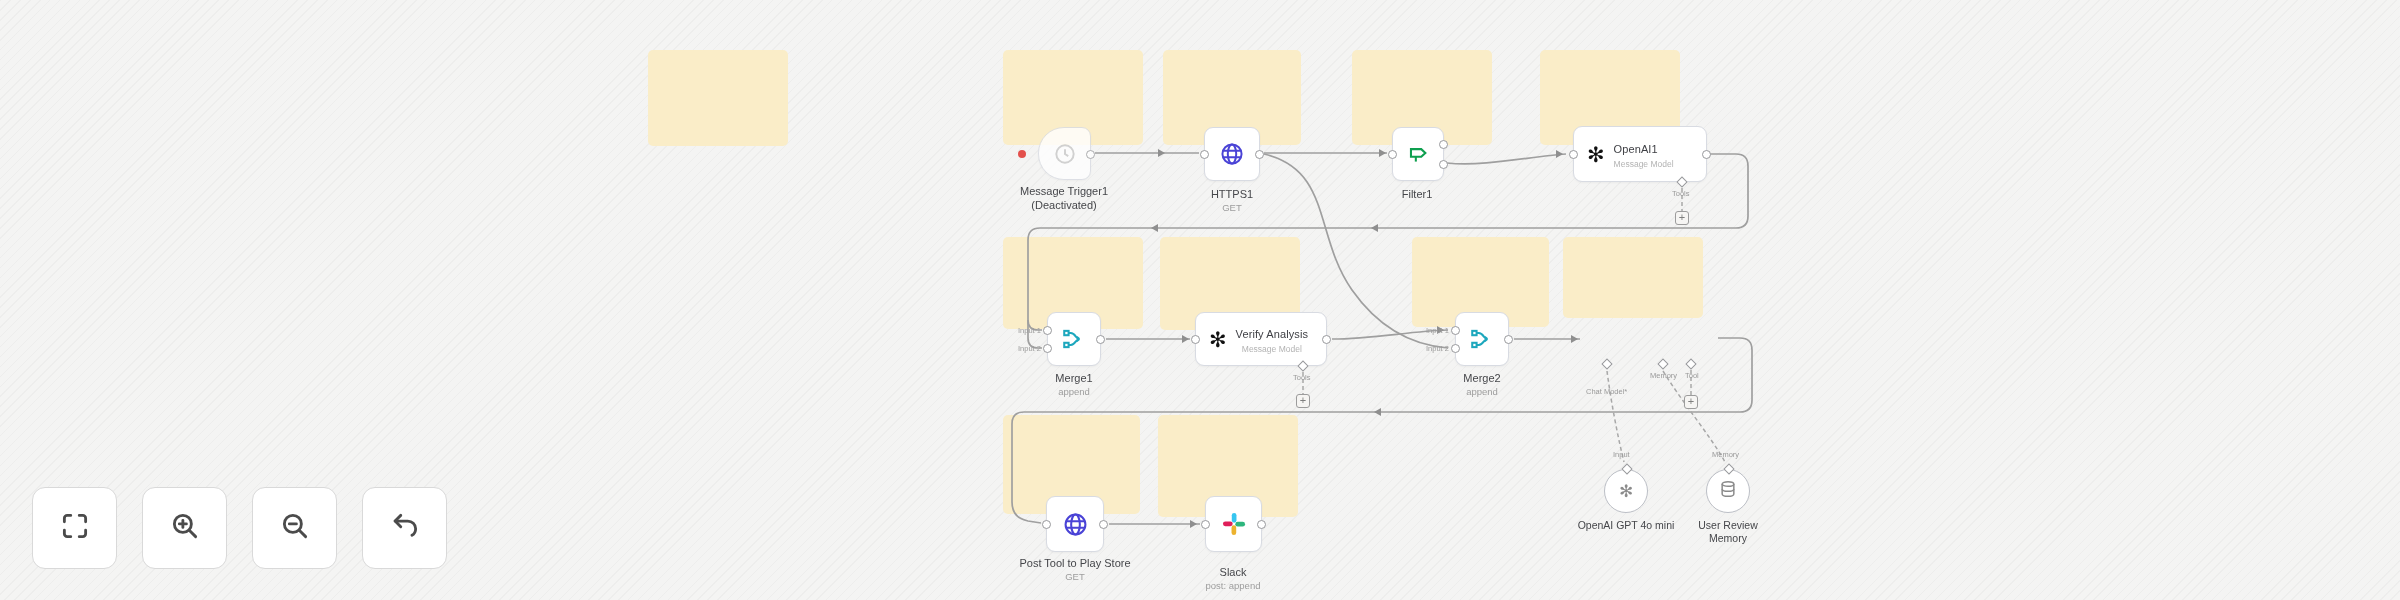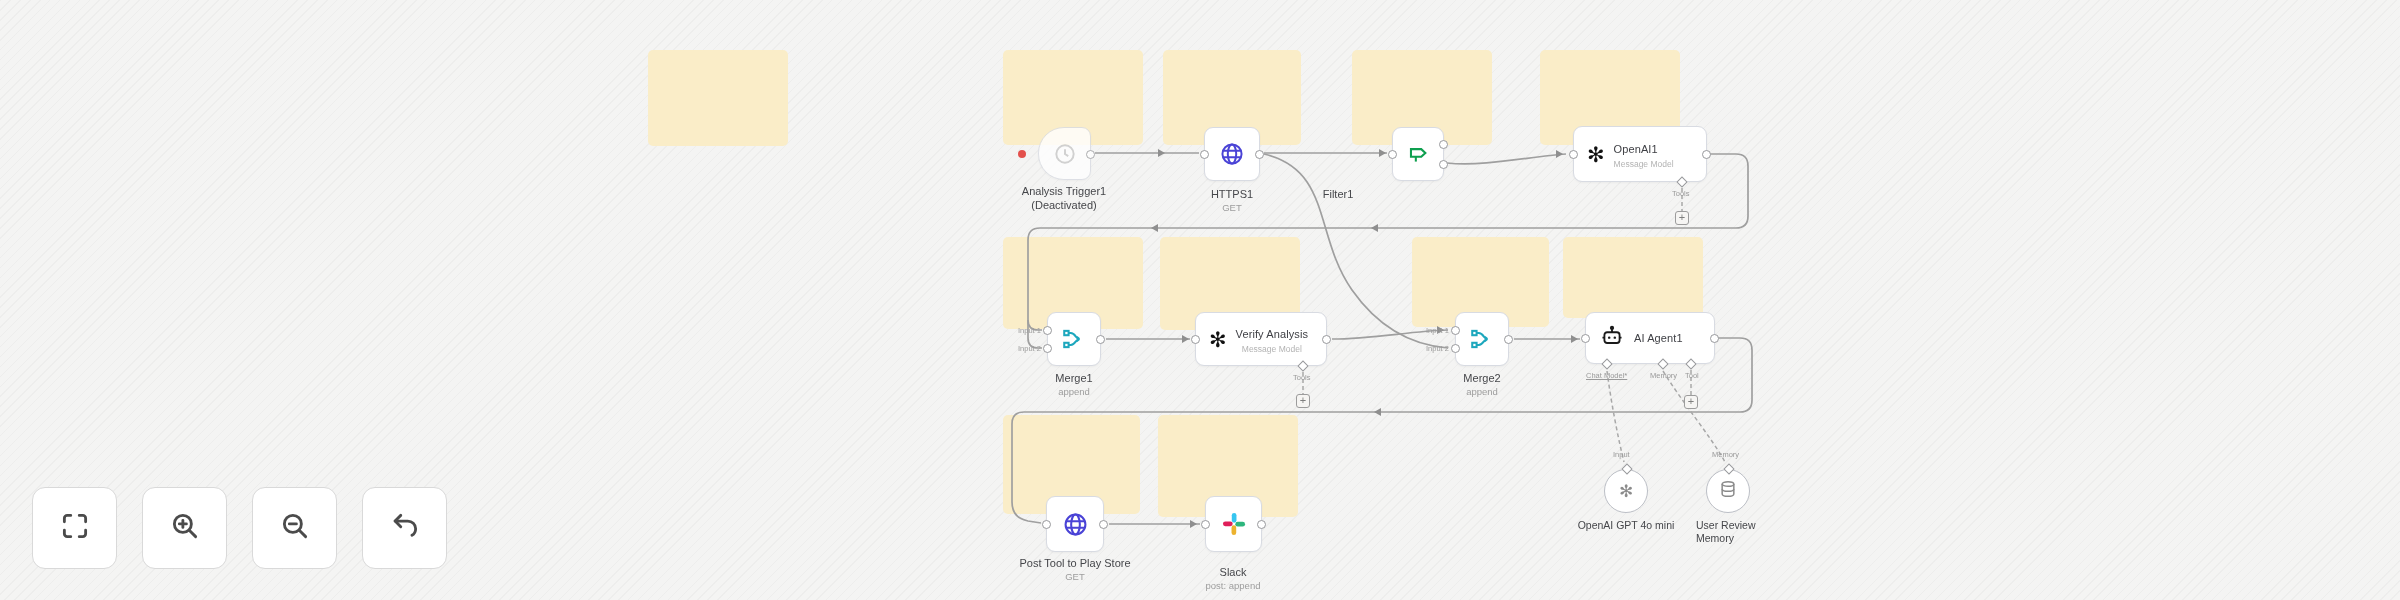--- a/index.html
+++ b/index.html
@@ -21,21 +21,21 @@
   .inner-sub{font-size:8.5px;color:#b3b3b3;margin-top:2px;text-align:center;}
   .port{position:absolute;width:9px;height:9px;border:1.6px solid #98999c;background:#fff;border-radius:50%;box-sizing:border-box;}
   .diamond{position:absolute;width:8px;height:8px;border:1.5px solid #98999c;background:#fff;transform:rotate(45deg);box-sizing:border-box;}
   .plusbox{position:absolute;width:14px;height:14px;border:1.4px solid #9c9c9c;border-radius:3px;background:#f6f5f3;
            color:#7e7e7e;font-size:11px;line-height:11px;text-align:center;box-sizing:border-box;}
   .nlabel{position:absolute;transform:translateX(-50%);text-align:center;font-size:11px;color:#45464a;white-space:nowrap;line-height:1.25;}
   .nsub{display:block;font-size:9.5px;color:#9d9d9d;font-weight:normal;}
   .portlabel{position:absolute;font-size:7.5px;color:#9a9a9a;white-space:nowrap;}
   .subnode{position:absolute;width:44px;height:44px;border-radius:50%;background:#fff;border:1.6px solid #bcbfc6;
            box-sizing:border-box;display:flex;align-items:center;justify-content:center;}
-  .subnode-label{position:absolute;transform:translateX(-50%);font-size:10.5px;color:#45464a;line-height:1.2;}
+  .subnode-label{position:absolute;transform:translateX(-50%);text-align:center;font-size:10.5px;color:#45464a;line-height:1.2;}
   .reddot{position:absolute;width:8px;height:8px;border-radius:50%;background:#e3504c;}
   .openai-glyph{font-size:21px;color:#111;line-height:1;}
   .controls{position:absolute;left:32px;top:487px;display:flex;gap:25px;}
   .ctrl-btn{width:83px;height:80px;background:#fff;border:1.5px solid #d9d9d9;border-radius:13px;
             display:flex;align-items:center;justify-content:center;cursor:pointer;}
   svg.lines{position:absolute;left:0;top:0;}
 </style>
 </head>
 <body>
 
@@ -92,21 +92,21 @@
   <div class="node trigger deactivated" style="left:1038px;top:127px;width:53px;height:53px;">
     <span class="sqicon">
       <svg width="26" height="26" viewBox="0 0 24 24" fill="none" stroke="#c9c9c9" stroke-width="1.8">
         <circle cx="12" cy="12" r="8"></circle>
           <path d="M12 7.5 V12 l3 2"></path>
       </svg>
     </span>
     <span class="port" style="right:-5px;top:22px;"></span>
   </div>
   <div class="nlabel" style="left:1064px;top:185px;">
-    <span>Analysis Trigger1</span>
+    <span>Message Trigger1</span>
     <span style="display:block;">(Deactivated)</span>
   </div>
 
   <div class="node" style="left:1204px;top:127px;width:56px;height:54px;">
     <span class="sqicon">
       <svg width="28" height="28" viewBox="0 0 24 24" fill="none" stroke="#4a43d6" stroke-width="1.7">
         <circle cx="12" cy="12" r="8.2"></circle>
           <ellipse cx="12" cy="12" rx="3.6" ry="8.2"></ellipse>
         <path d="M4.2 9.3 h15.6 M4.2 14.7 h15.6"></path>
       </svg>
@@ -123,21 +123,21 @@
     <span class="sqicon">
       <svg width="26" height="26" viewBox="0 0 24 24" fill="none" stroke="#0e9f4f" stroke-width="1.9">
         <path d="M5.5 7.5 h9.5 l3.8 3.5 -3.8 3.5 H5.5 z"></path>
           <path d="M10 14.5 v4.5"></path>
       </svg>
     </span>
     <span class="port" style="left:-5px;top:22px;"></span>
     <span class="port" style="right:-5px;top:12px;"></span>
     <span class="port" style="right:-5px;top:32px;"></span>
   </div>
-  <div class="nlabel" style="left:1338px;top:188px;">
+  <div class="nlabel" style="left:1417px;top:188px;">
     <span>Filter1</span>
   </div>
 
   <div class="node wide" style="left:1573px;top:126px;width:134px;height:56px;">
     <span class="openai-glyph">✻</span>
     <span>
       <span class="inner-title">OpenAI1</span>
       <span class="inner-sub" style="display:block;">Message Model</span>
     </span>
     <span class="port" style="left:-5px;top:23px;"></span>
@@ -191,39 +191,24 @@
     <span class="port" style="left:-5px;top:31px;"></span>
     <span class="port" style="right:-5px;top:22px;"></span>
   </div>
   <div class="portlabel" style="left:1426px;top:326px;">Input 1</div>
   <div class="portlabel" style="left:1426px;top:344px;">Input 2</div>
   <div class="nlabel" style="left:1482px;top:372px;">
     <span>Merge2</span>
     <span class="nsub">append</span>
   </div>
 
-  <div class="node wide" style="left:1585px;top:312px;width:130px;height:52px;">
-    <span>
-      <svg width="26" height="26" viewBox="0 0 24 24" fill="none" stroke="#1a1a1a" stroke-width="1.7">
-        <rect x="5" y="8.5" width="14" height="10" rx="2.5"></rect>
-        <path d="M12 8.5 V5.5"></path>
-          <circle cx="12" cy="4.5" r="1.1" fill="#1a1a1a"></circle>
-        <circle cx="9.4" cy="13.5" r="1.15" fill="#1a1a1a" stroke="none"></circle>
-        <circle cx="14.6" cy="13.5" r="1.15" fill="#1a1a1a" stroke="none"></circle>
-        <path d="M5 13.5 H3.2 M19 13.5 h1.8"></path>
-      </svg>
-    </span>
-    <span class="inner-title">AI Agent1</span>
-    <span class="port" style="left:-5px;top:21px;"></span>
-    <span class="port" style="right:-5px;top:21px;"></span>
-  </div>
   <div class="diamond" style="left:1603px;top:360px;"></div>
   <div class="diamond" style="left:1659px;top:360px;"></div>
   <div class="diamond" style="left:1687px;top:360px;"></div>
-  <div class="portlabel" style="left:1586px;top:371px;text-decoration:underline;">Chat Model*</div>
+  <div class="portlabel" style="left:1586px;top:387px;">Chat Model*</div>
   <div class="portlabel" style="left:1650px;top:371px;">Memory</div>
   <div class="portlabel" style="left:1685px;top:371px;text-align:right;">Tool</div>
   <div class="plusbox" style="left:1684px;top:395px;">+</div>
 
   <div class="node" style="left:1046px;top:496px;width:58px;height:56px;">
     <span class="sqicon">
       <svg width="29" height="29" viewBox="0 0 24 24" fill="none" stroke="#4a43d6" stroke-width="1.7">
         <circle cx="12" cy="12" r="8.2"></circle>
           <ellipse cx="12" cy="12" rx="3.6" ry="8.2"></ellipse>
         <path d="M4.2 9.3 h15.6 M4.2 14.7 h15.6"></path>

